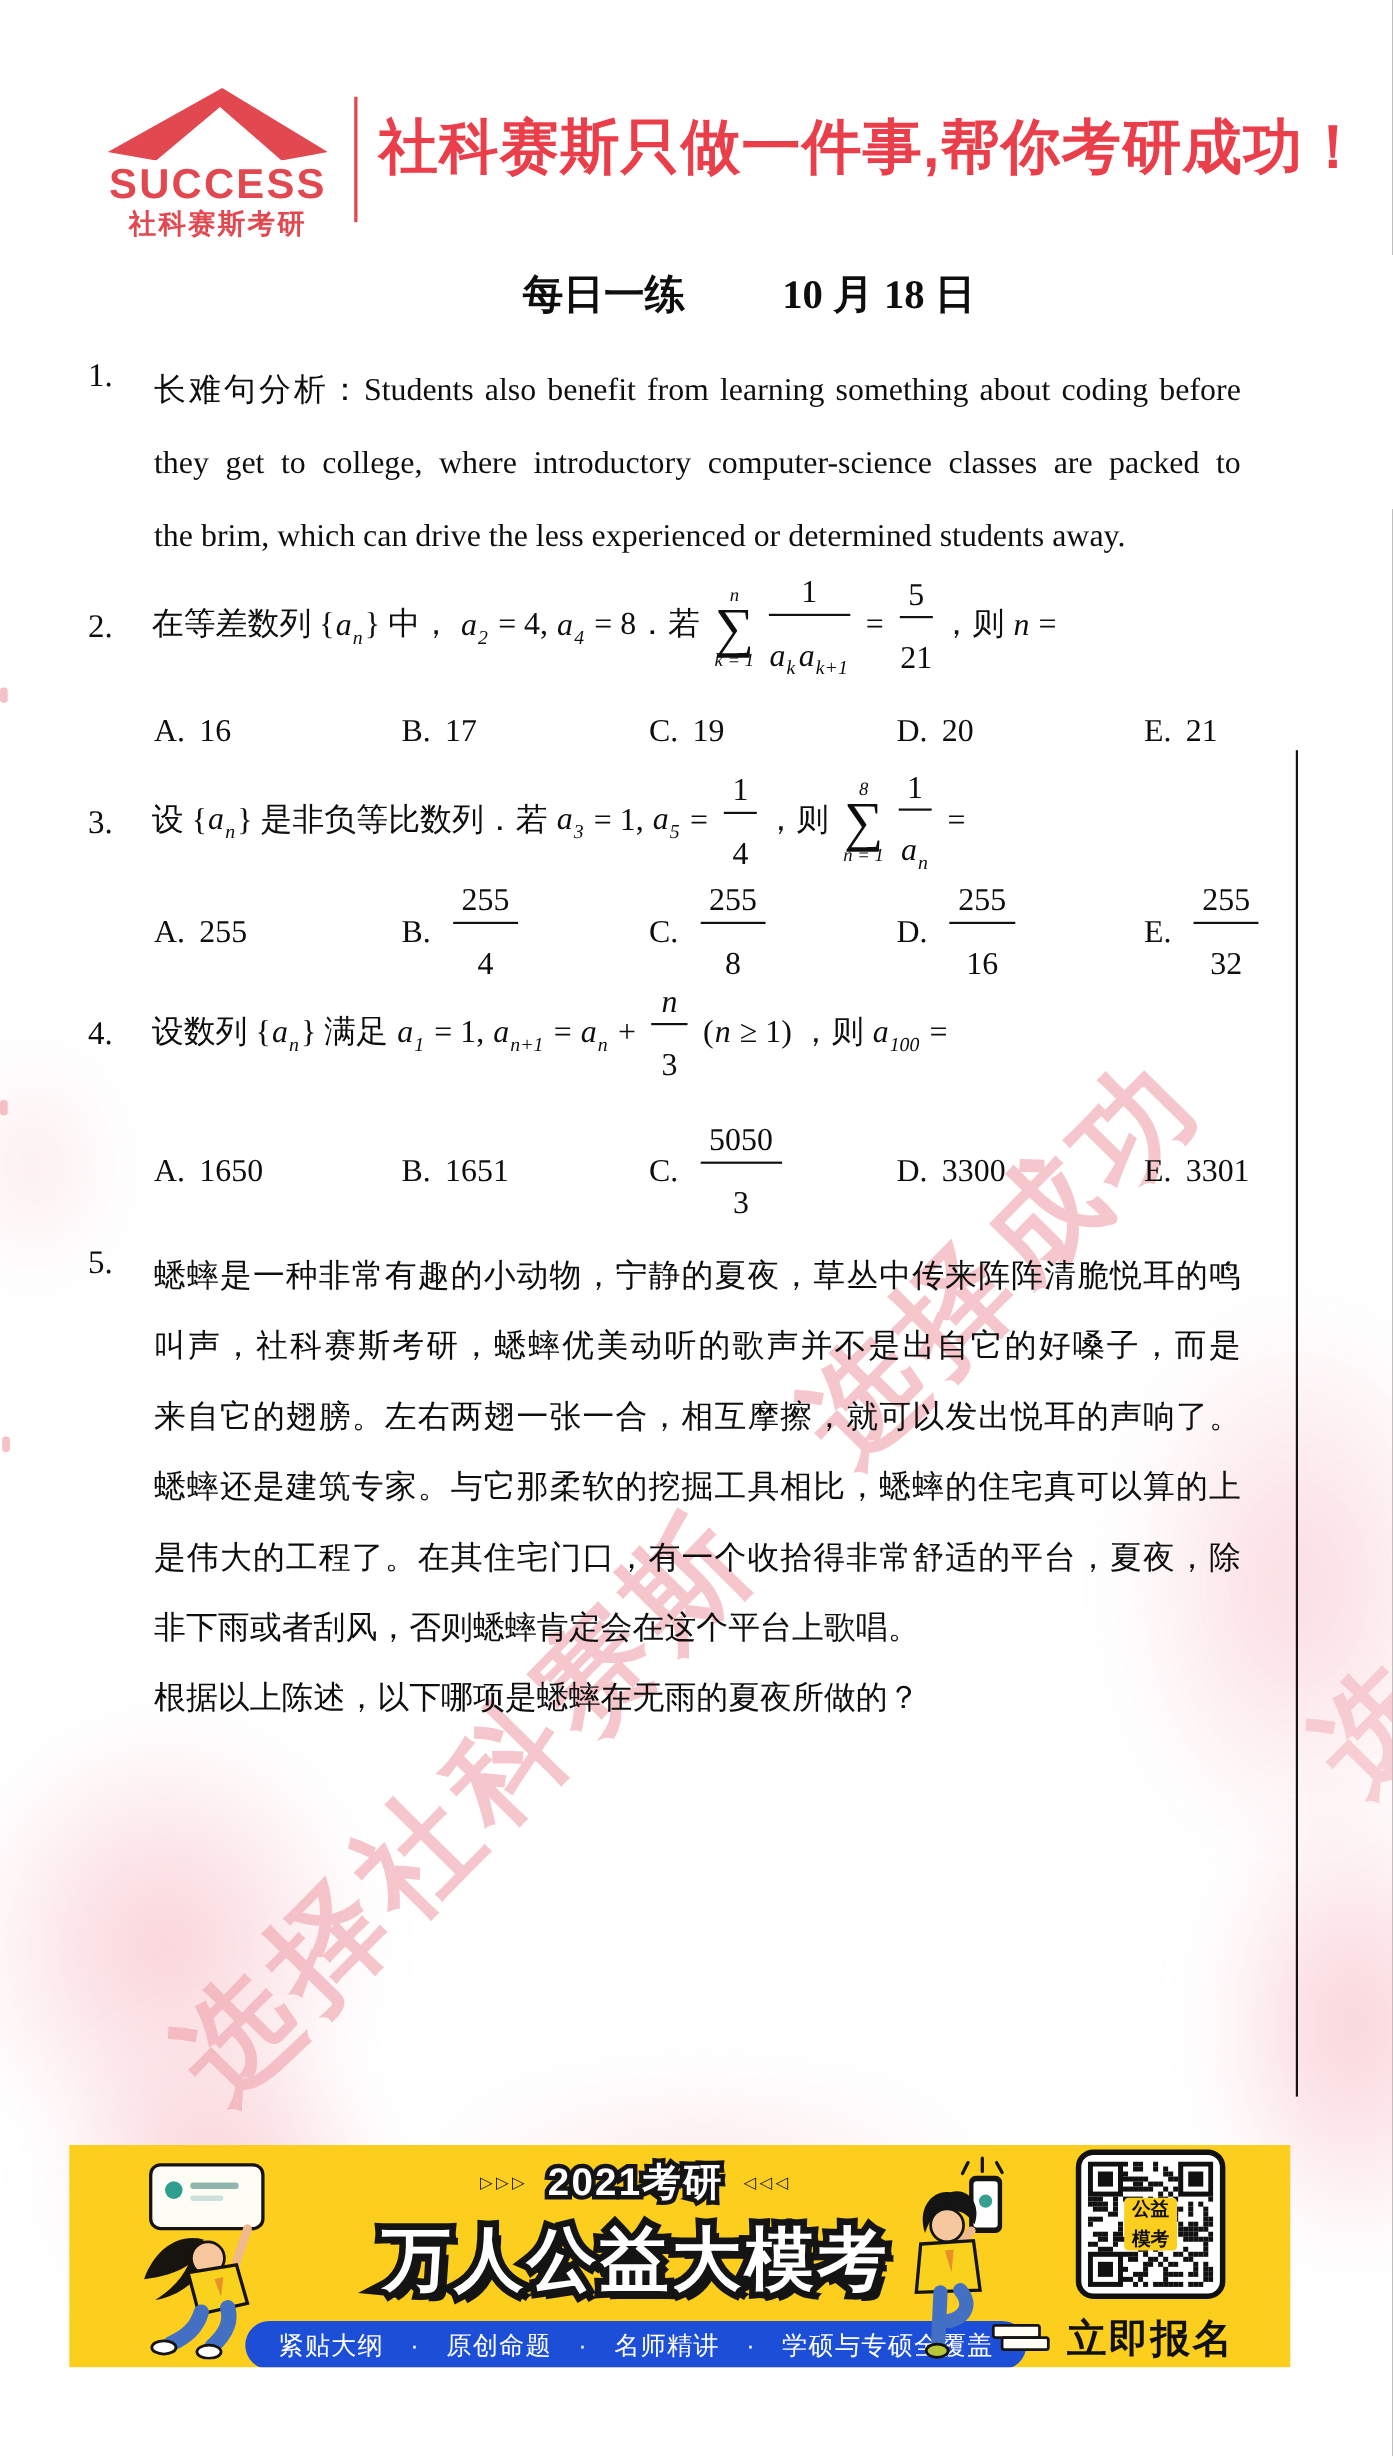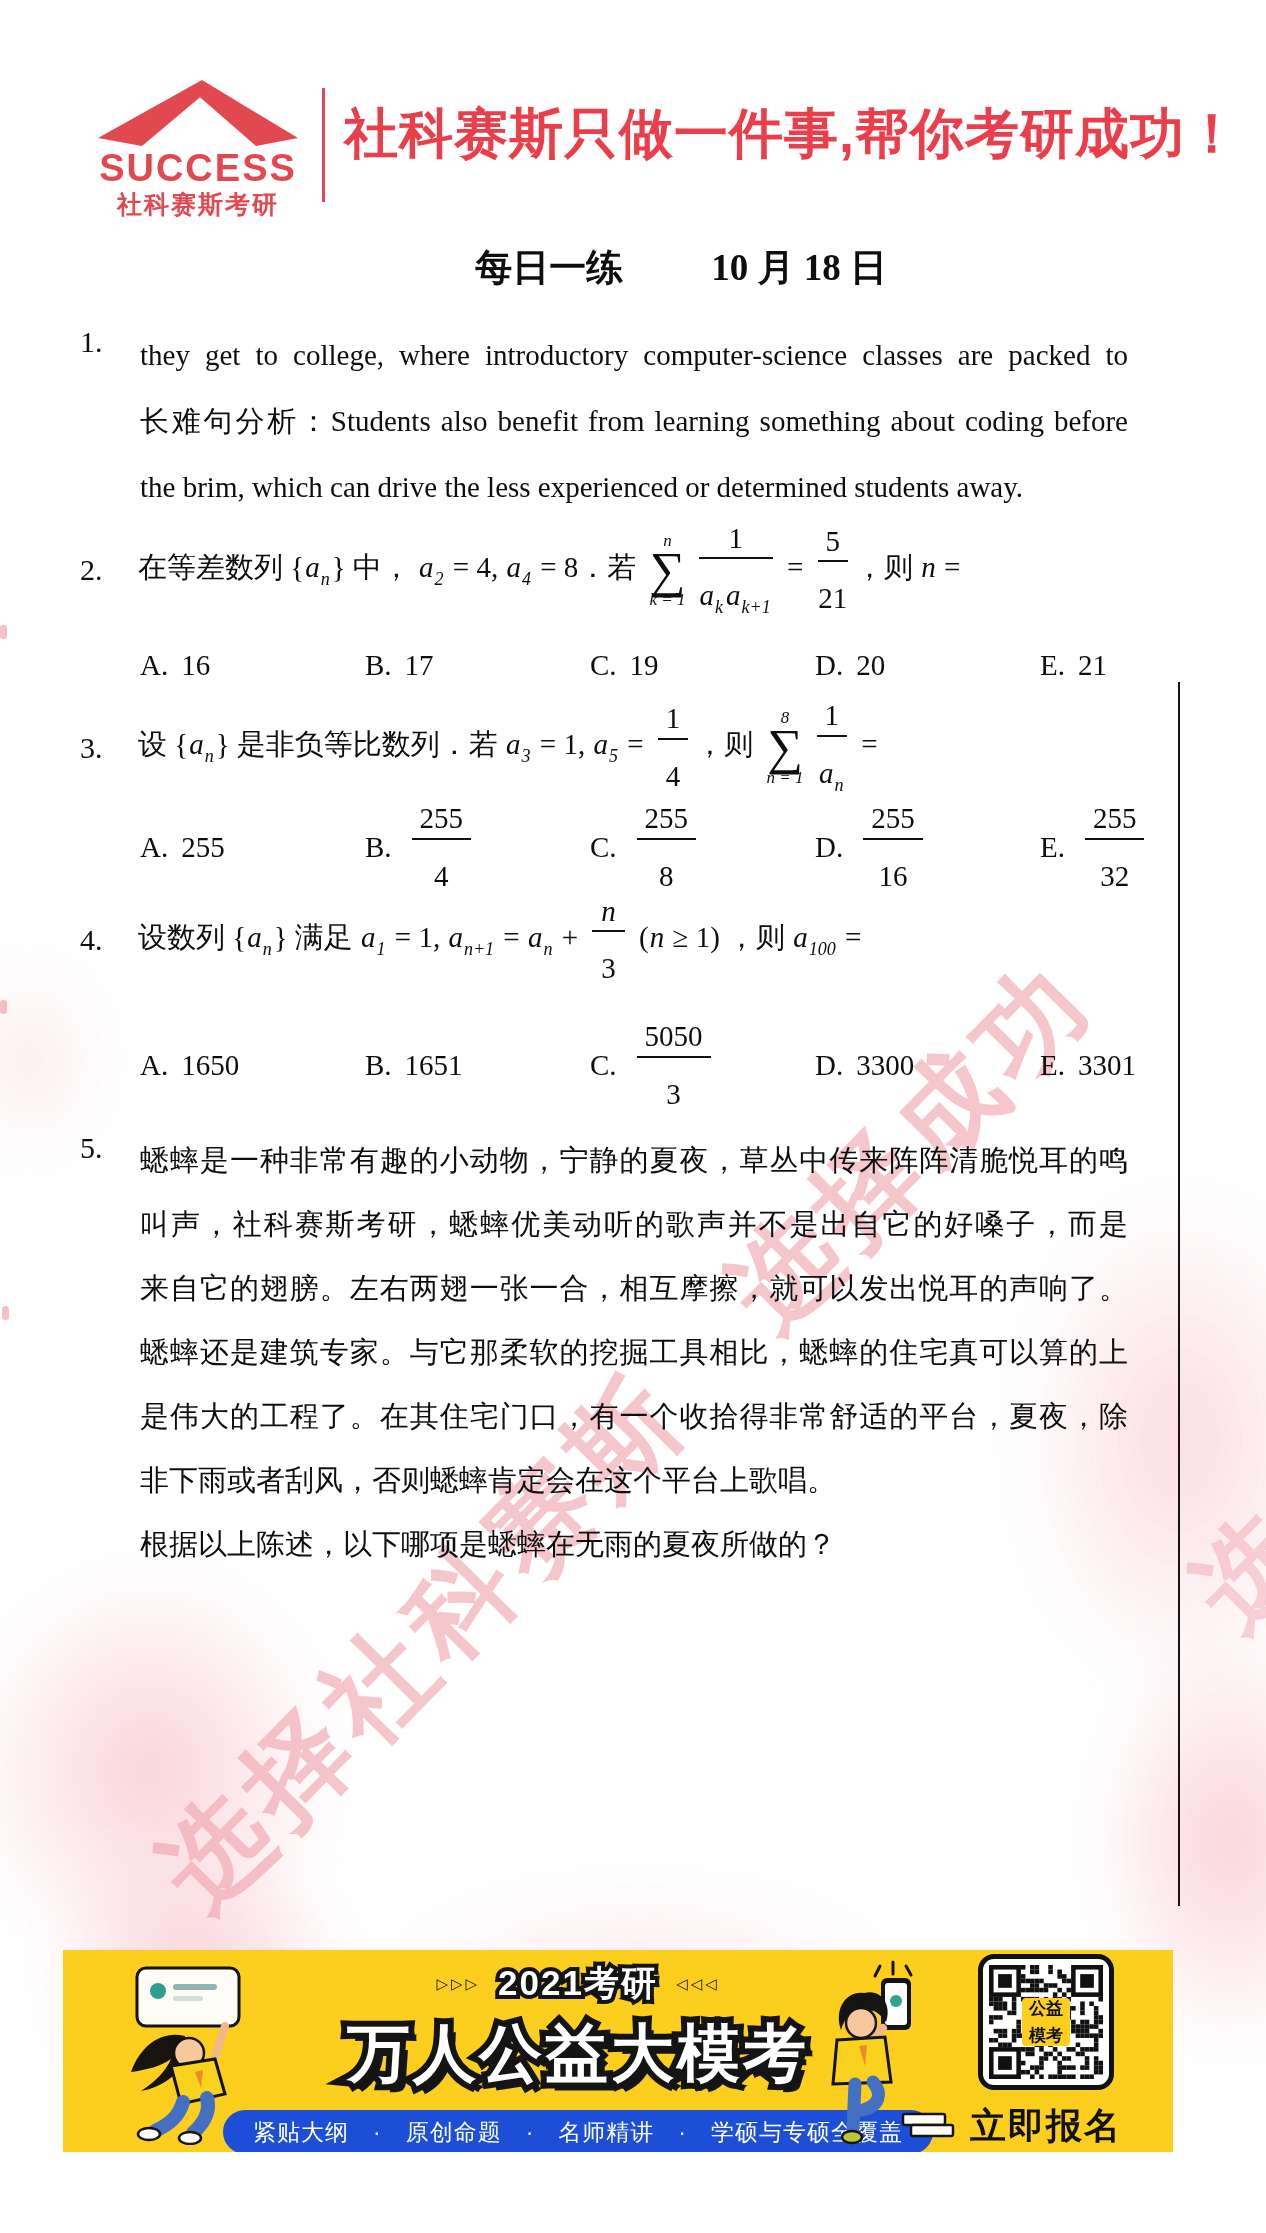--- a/index.html
+++ b/index.html
@@ -120,22 +120,22 @@
   </header>
 
   <div class="doc-title">
     <span>每日一练</span>
     <span>10 月 18 日</span>
   </div>
 
   <section class="qsec" style="top:322px;">
     <div class="qnum">1.</div>
     <div class="qbody lh66">
+        <div class="jline">长难句分析：Students also benefit from learning something about coding before</div>
         <div class="jline">they get to college, where introductory computer-science classes are packed to</div>
-        <div class="jline">长难句分析：Students also benefit from learning something about coding before</div>
         <div class="lline">the brim, which can drive the less experienced or determined students away.</div>
       </div>
   </section>
 
   <div class="mrow" style="top:510px;min-height:120px;">
     <div class="mq">2.</div>
     <div class="stem"><span class="mt">在等差数列 {</span><span class="mi">a</span><span class="msub">n</span><span class="mt">} 中， </span><span class="mi">a</span><span class="msub">2</span><span class="mt"> = 4, </span><span class="mi">a</span><span class="msub">4</span><span class="mt"> = 8．若 </span><span class="msum">
           <span class="msmall">n</span>
           <span class="msig">∑</span>
           <span class="msmall">k = 1</span>

